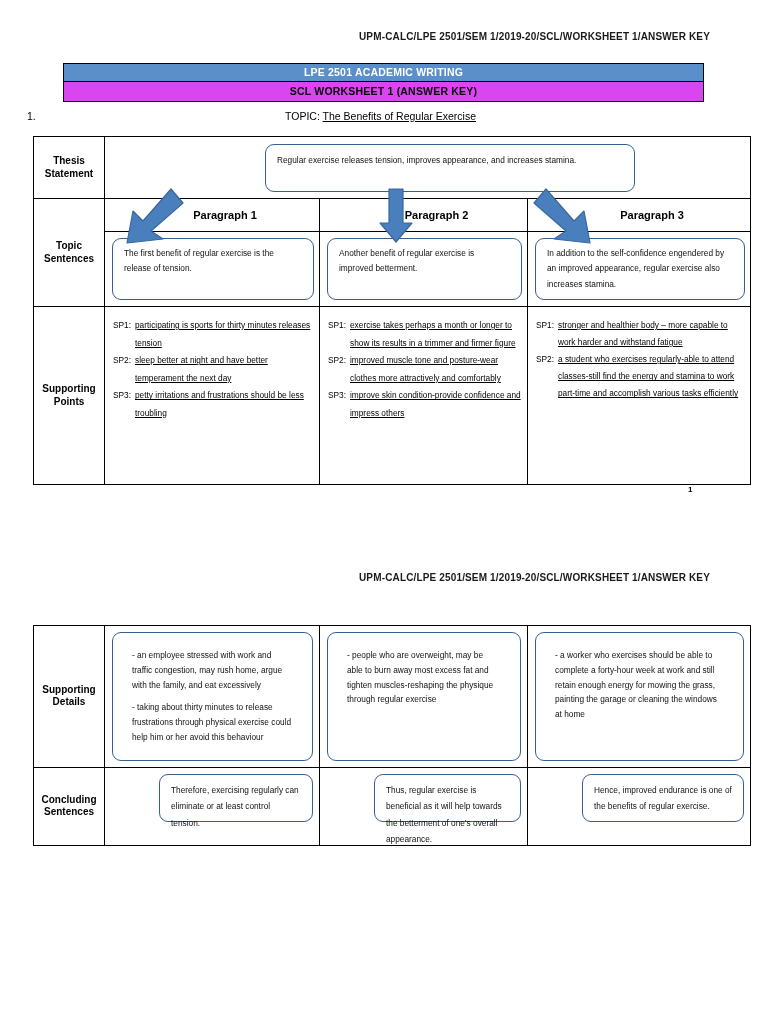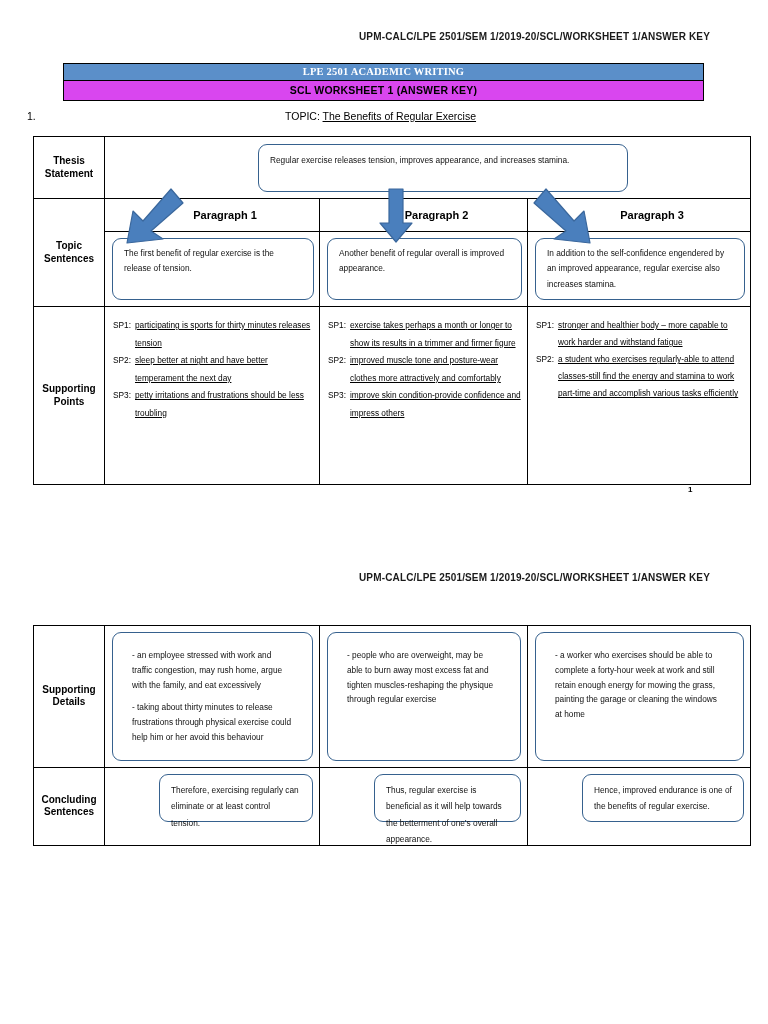--- a/index.html
+++ b/index.html
@@ -39,21 +39,20 @@
   #title-block-1 { top: 63px; }
   .title-bar {
     background: #5b8fc9;
     color: #ffffff;
     text-align: center;
     font-weight: bold;
     font-size: 10.5px;
     letter-spacing: .2px;
     padding: 2px 0 3px 0;
     border-bottom: 1px solid #000;
-    font-family: Liberation Serif, serif;
   }
   .subtitle-bar {
     background: #d946ef;
     color: #000;
     text-align: center;
     font-weight: bold;
     font-size: 10.5px;
     letter-spacing: .2px;
     padding: 3px 0 4px 0;
   }
@@ -109,21 +108,21 @@
     line-height: 2.0;
     color: #111;
     padding: 7px 11px;
   }
   .rbox p { margin: 8px; }
 
   
   #cell-thesis { height: 62px; }
   #thesis-box {
     position: absolute;
-    left: 153px; top: 7px;
+    left: 160px; top: 7px;
     width: 370px;
     height: 48px;
     line-height: 1.95;
   }
 
   
   td.para-head {
     height: 33px;
     text-align: center;
     vertical-align: middle;
@@ -239,21 +238,21 @@
       </svg>
       <span class="para-label">Paragraph 3</span>
     </td>
   </tr>
 
   <tr>
     <td class="ts-cell">
       <div class="rbox">The first benefit of regular exercise is the release of tension.</div>
     </td>
     <td class="ts-cell">
-      <div class="rbox">Another benefit of regular overall is improved appearance.</div>
+      <div class="rbox">Another benefit of regular exercise is improved betterment.</div>
     </td>
     <td class="ts-cell">
       <div class="rbox">In addition to the self-confidence engendered by an improved appearance, regular exercise also increases stamina.</div>
     </td>
   </tr>
 
   <tr>
     <td class="rowlabel">
       <span>Supporting</span><br>
       <span>Points</span>

